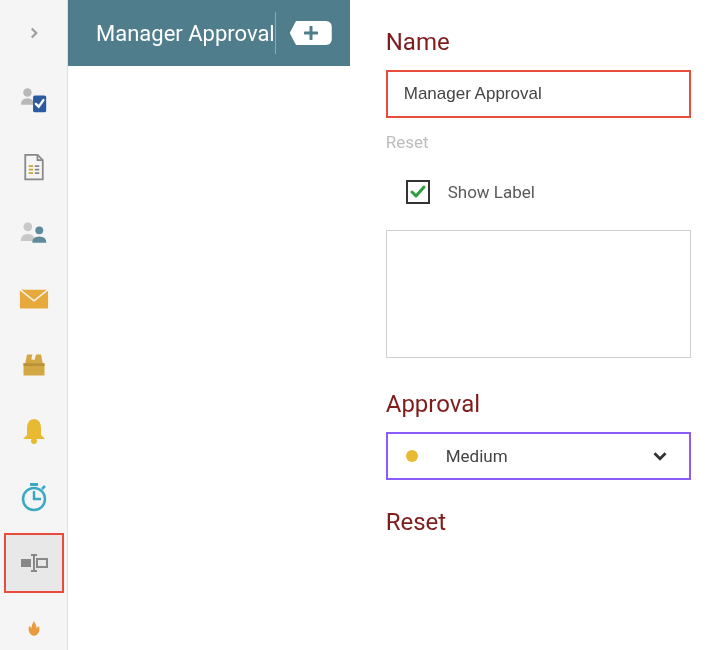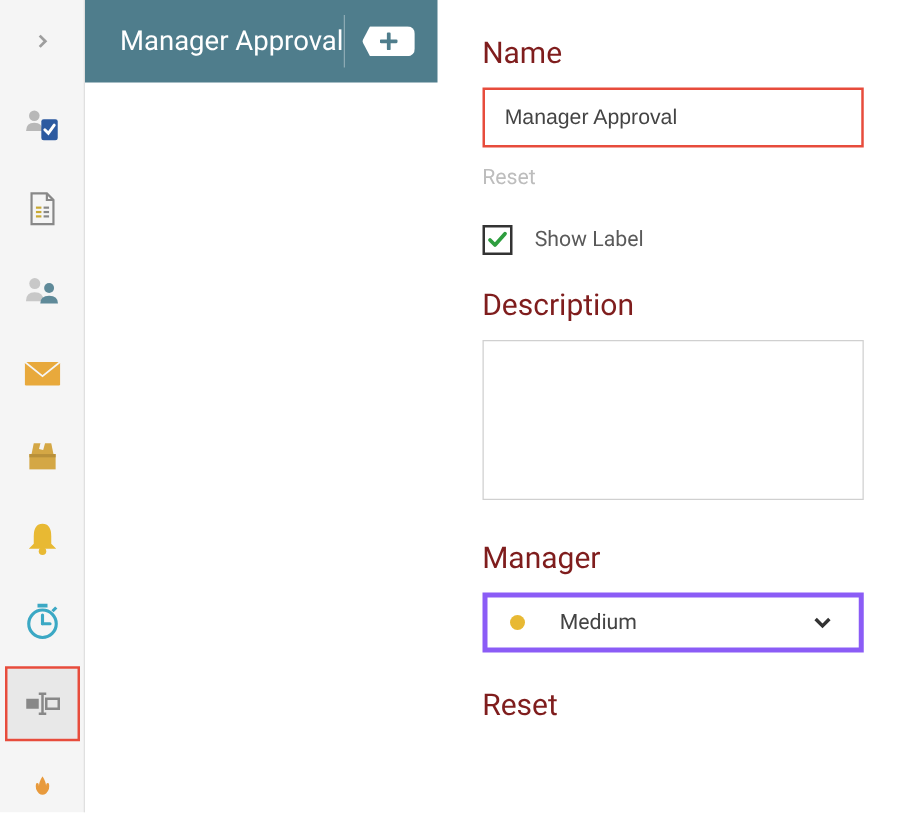--- a/index.html
+++ b/index.html
@@ -112,20 +112,21 @@
       font-size: 17px;
       margin-top: 14px;
       cursor: pointer;
     }
     .checkbox-row {
       display: flex;
       align-items: center;
       gap: 18px;
       margin-top: 22px;
       margin-bottom: 26px;
+      margin-left: 20px;
     }
     .checkbox {
       width: 24px;
       height: 24px;
       border: 2px solid #333;
       display: flex;
       align-items: center;
       justify-content: center;
       cursor: pointer;
       background: #fff;
@@ -139,21 +140,21 @@
       height: 128px;
       border: 1px solid #d0d0d0;
       padding: 10px;
       font-size: 15px;
       resize: none;
       outline: none;
     }
     .priority-select {
       width: 100%;
       height: 48px;
-      border: 4px solid #8b5cf6;
+      border: 2px solid #8b5cf6;
       display: flex;
       align-items: center;
       padding: 0 18px;
       cursor: pointer;
       margin-top: 14px;
       justify-content: space-between;
     }
     .priority-left {
       display: flex;
       align-items: center;
@@ -286,26 +287,25 @@
     <div class="checkbox-row">
       <div class="checkbox">
         <svg width="18" height="18" viewBox="0 0 18 18">
             <path d="M3 9 L7 13 L15 4" stroke="#2e9e3f" stroke-width="3" fill="none" stroke-linecap="round" stroke-linejoin="round"></path>
           </svg>
       </div>
       <div class="checkbox-label">Show Label</div>
     </div>
 
     <div class="field-block">
-      <div class="field-label">Description</div>
       <textarea class="description-input" style=""></textarea>
     </div>
 
     <div class="field-block">
-      <div class="field-label">Manager</div>
+      <div class="field-label">Approval</div>
       <div class="priority-select">
         <div class="priority-left">
           <div class="priority-dot"></div>
           <div class="priority-value">Medium</div>
         </div>
         <svg width="22" height="22" viewBox="0 0 24 24" fill="none" stroke="#333" stroke-width="3">
             <polyline points="6 9 12 15 18 9"></polyline>
           </svg>
       </div>
     </div>

